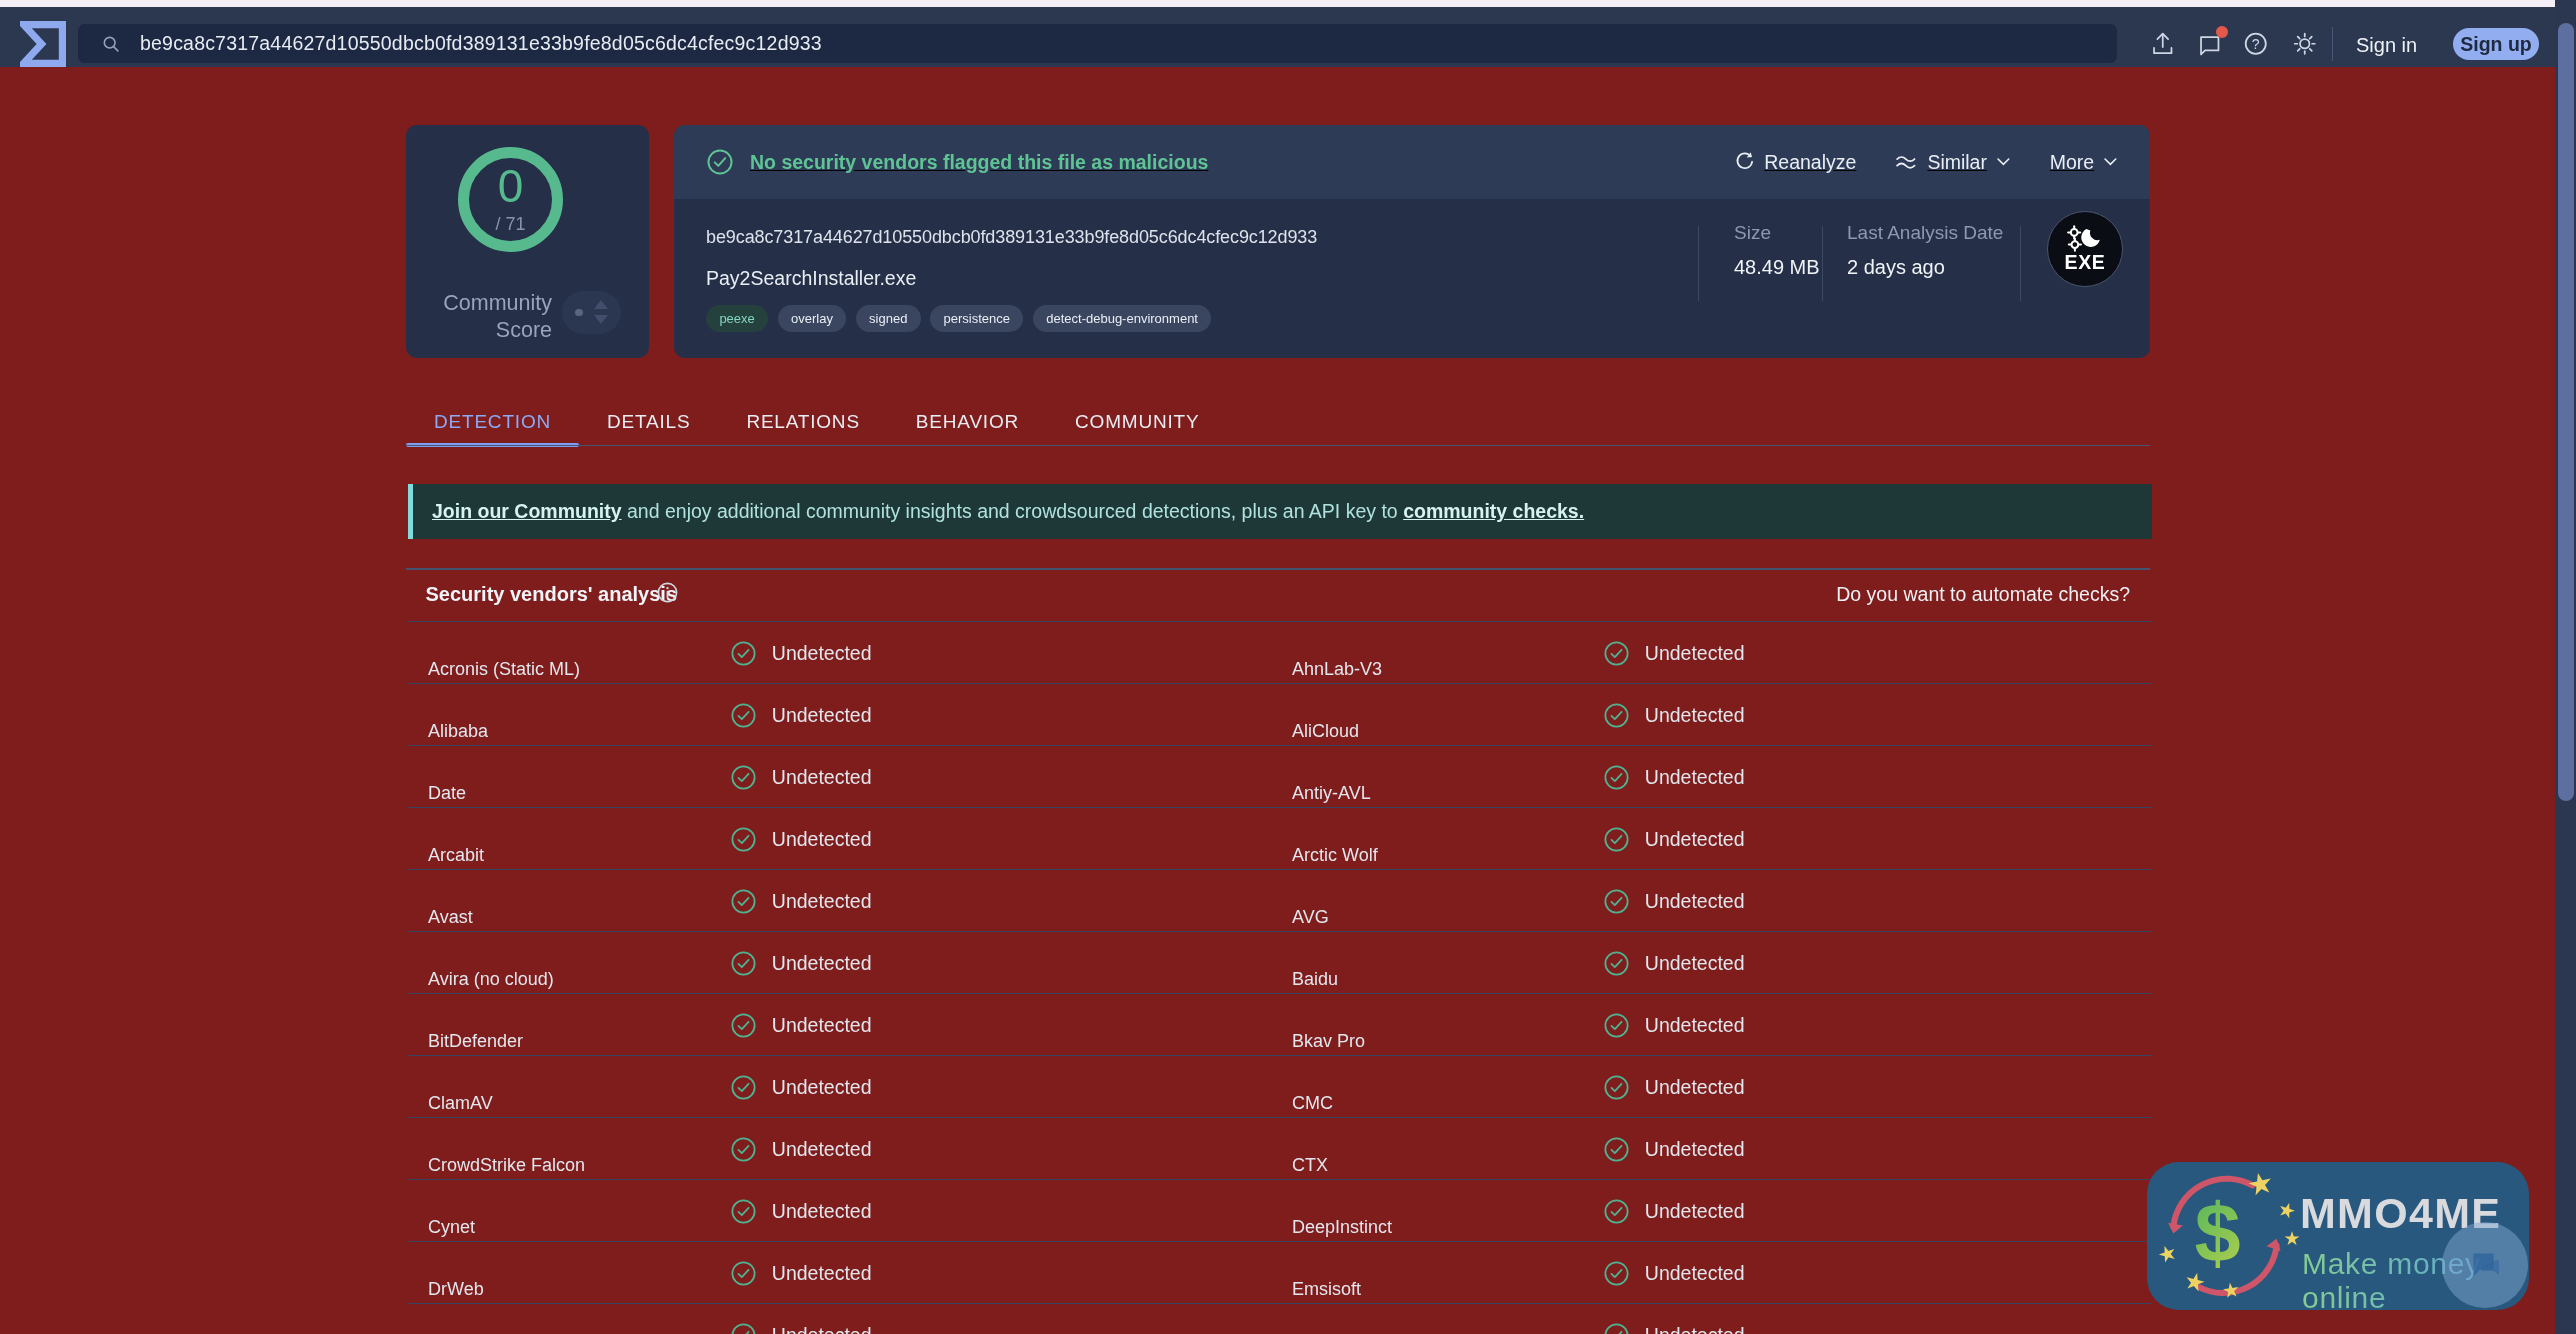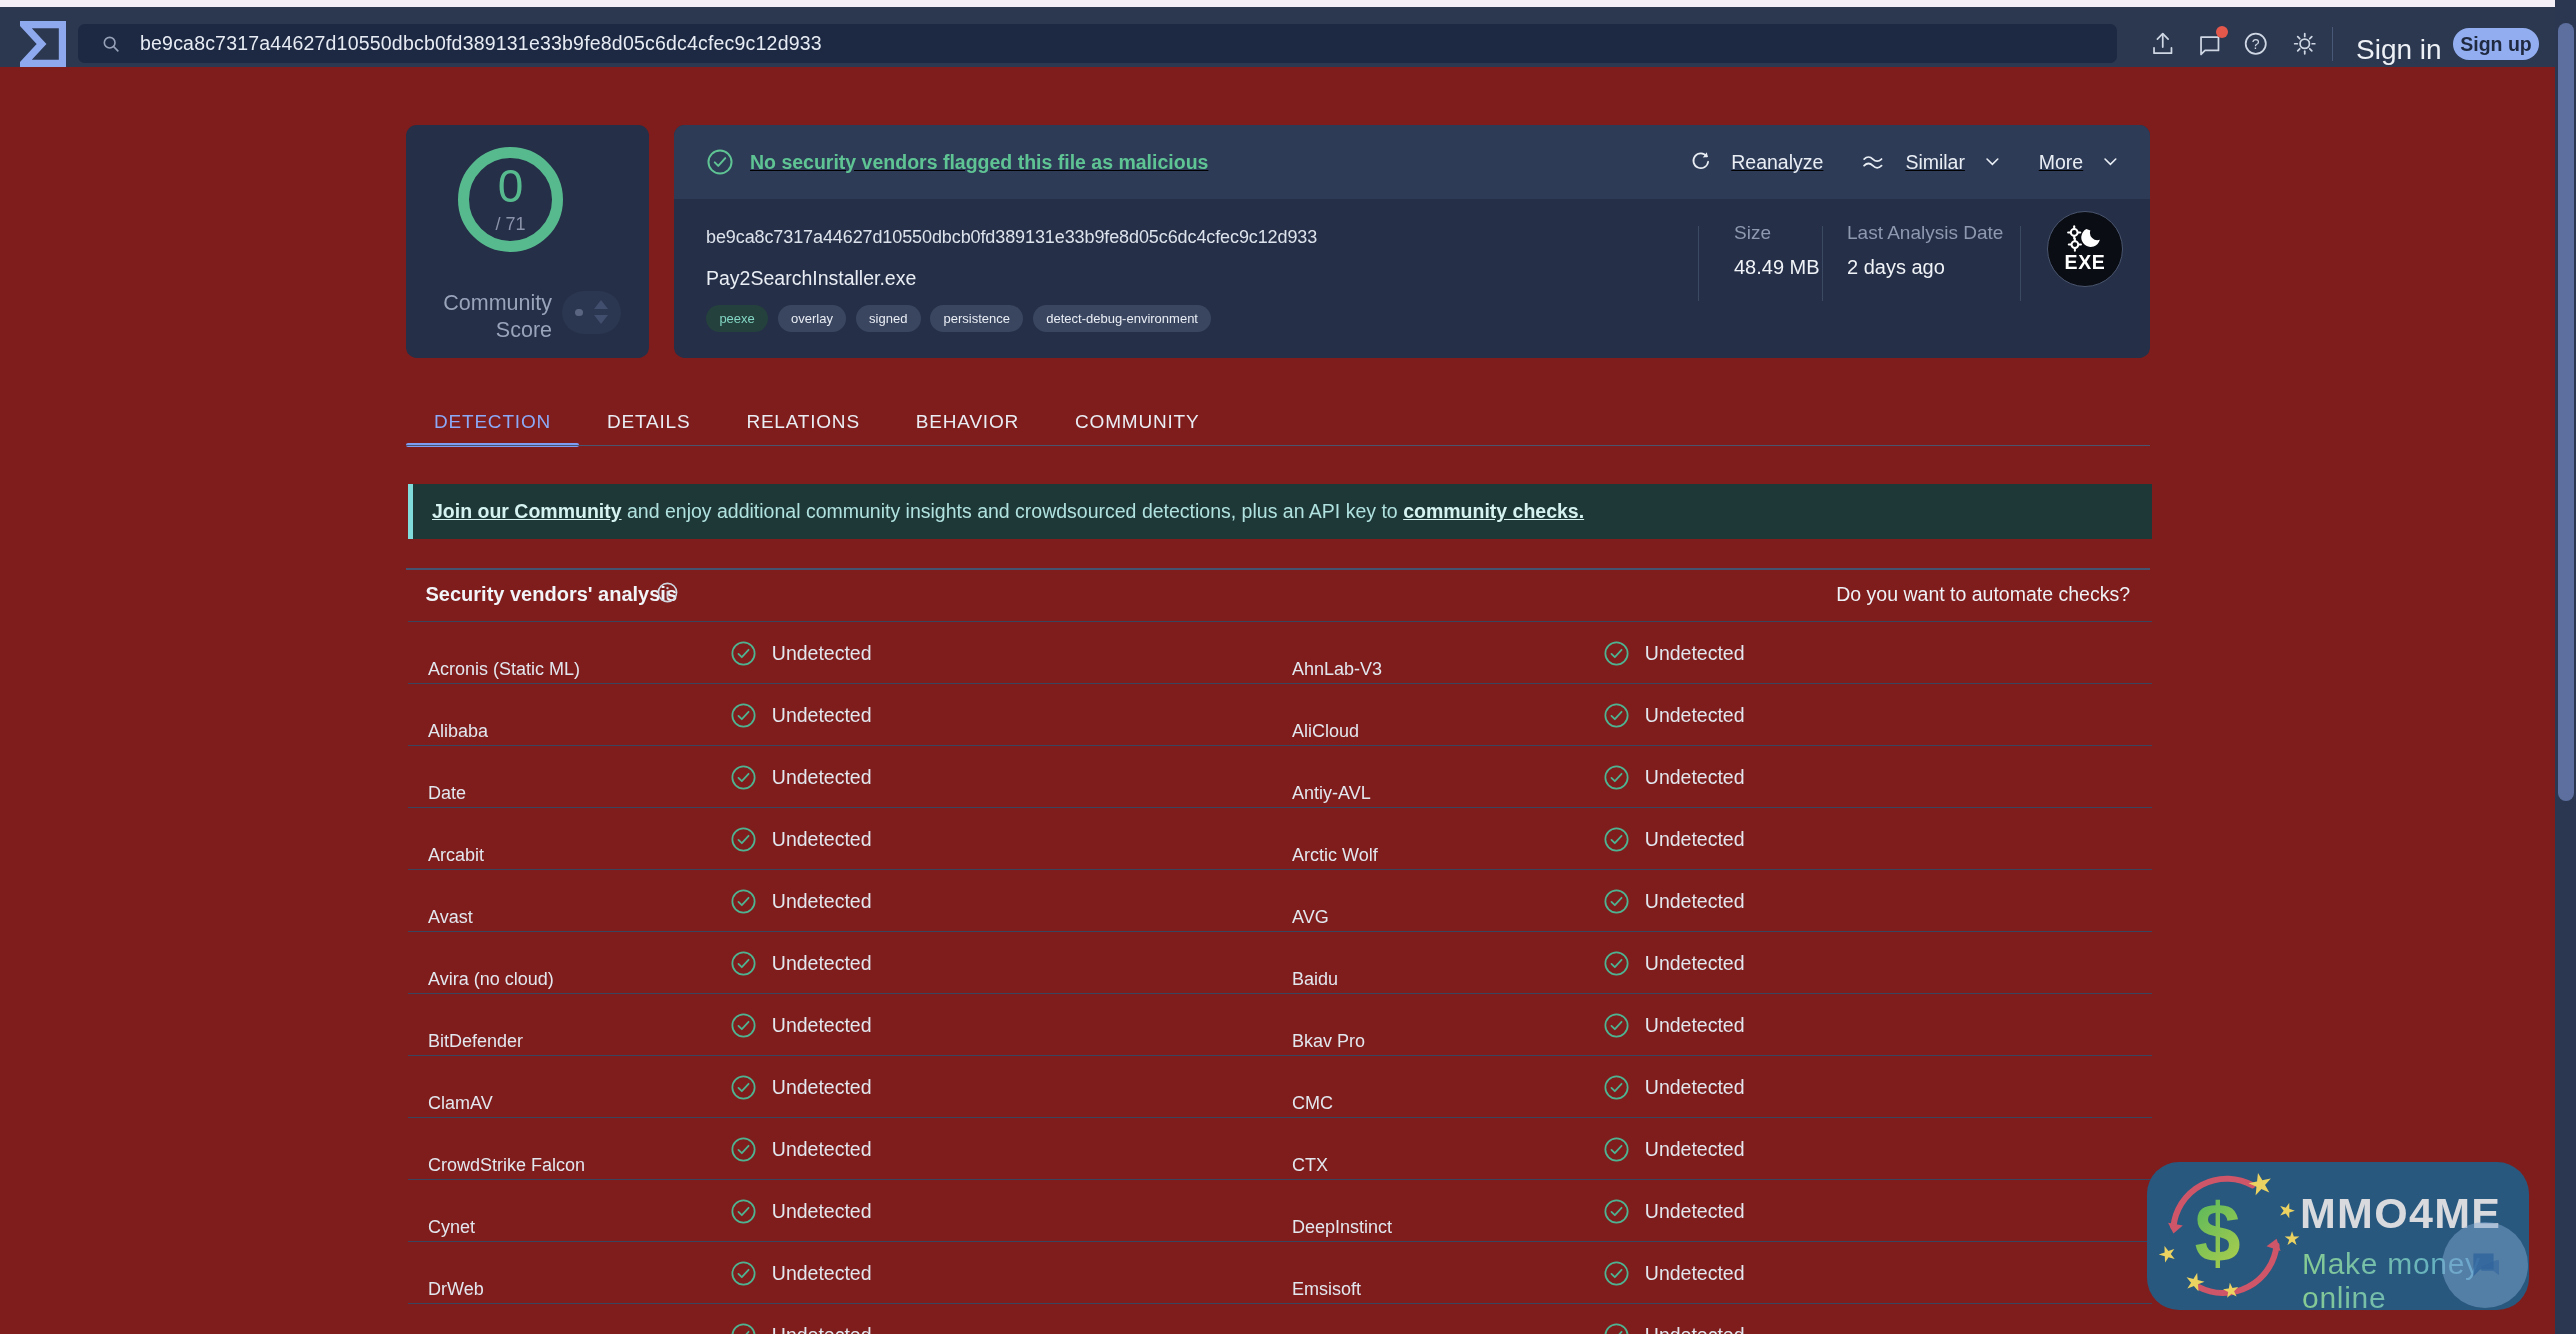--- a/index.html
+++ b/index.html
@@ -11,21 +11,21 @@
   .navbar{position:absolute;left:0;top:6.7px;width:2576px;height:60px;background:#2c3850;}
   .vt-logo{position:absolute;left:20px;top:14.8px;width:46px;height:46px;}
   .searchbar{position:absolute;left:78px;top:17.4px;width:2039px;height:39px;background:#1d2842;border-radius:6.7px;display:flex;align-items:center;padding-left:23px;}
   .searchbar .sicon{width:20px;height:20px;margin-right:19px;flex:0 0 auto;}
   .search-value{font-size:19.5px;color:#e7ecf4;letter-spacing:0.2px;white-space:nowrap;}
   .nav-ic{position:absolute;top:22px;width:29.5px;height:29.5px;}
   .nav-ic svg{width:29.5px;height:29.5px;}
   .ic-upload{left:2148px}.ic-comment{left:2195px}.ic-help{left:2241px}.ic-theme{left:2290px}
   .red-dot{position:absolute;left:2216px;top:19px;width:12px;height:12px;border-radius:50%;background:#e4584b;}
   .nav-divider{position:absolute;left:2332px;top:20px;width:1.3px;height:34px;background:#4a5877;}
-  .sign-in{position:absolute;left:2356px;top:27px;font-size:28px;color:#eef1f6;}
+  .sign-in{position:absolute;left:2356px;top:27px;font-size:20px;color:#eef1f6;}
   .sign-up{position:absolute;left:2453px;top:21.5px;width:86px;height:32px;border-radius:16px;background:#92aef0;color:#1f2940;font-size:19.5px;font-weight:bold;display:flex;align-items:center;justify-content:center;}
 
   
   .scroll-gutter{position:absolute;left:2555px;top:0;width:21.5px;height:1335px;background:#2b3750;}
   .scroll-thumb{position:absolute;left:2.7px;top:23px;width:16px;height:778px;border-radius:8px;background:#5d6f9e;}
 
   
   .score-card{position:absolute;left:406px;top:125px;width:243px;height:233px;border-radius:10.7px;background:#252f47;}
   .ring{position:absolute;left:52px;top:21.5px;width:105px;height:105px;border:11.4px solid #57ba8e;border-radius:50%;display:flex;flex-direction:column;align-items:center;justify-content:center;}
   .ring .score{font-size:46px;line-height:1;color:#57ba8e;}
@@ -36,21 +36,21 @@
   .tri{position:absolute;left:32px;width:0;height:0;border-left:7.4px solid transparent;border-right:7.4px solid transparent;}
   .tri-up{top:9.4px;border-bottom:9.4px solid #414e6d;}
   .tri-down{top:24px;border-top:9.4px solid #414e6d;}
 
   
   .header-card{position:absolute;left:674px;top:125px;width:1476px;height:233px;border-radius:10.7px;background:#252f47;}
   .flag-strip{position:absolute;left:0;top:0;width:100%;height:74px;background:#2e3b56;border-radius:10.7px 10.7px 0 0;display:flex;align-items:center;padding:0 32px;text-decoration:underline;}
   .flag-strip .chk{width:28px;height:28px;margin-right:16px;flex:0 0 auto;}
   .flag-text{font-size:19.5px;font-weight:bold;color:#5fc494;}
   .strip-actions{margin-left:auto;display:flex;gap:39px;align-items:center;}
-  .action{display:flex;align-items:center;gap:20px;font-size:19.5px;color:#e9eef5;cursor:pointer;}
+  .action{display:flex;align-items:center;gap:9px;font-size:19.5px;color:#e9eef5;cursor:pointer;}
   .action svg{display:block;}
   .hash{position:absolute;left:32px;top:102px;font-size:18px;letter-spacing:-0.1px;color:#dde3ec;white-space:nowrap;}
   .fname{position:absolute;left:32px;top:142px;font-size:19.5px;color:#e9edf4;}
   .tags{position:absolute;left:32px;top:180px;display:flex;gap:9.4px;}
   .tag{height:27px;padding:0 13.4px;border-radius:13.4px;background:#3a4660;color:#e9edf4;font-size:13px;line-height:27px;white-space:nowrap;}
   .tag.green{background:#24413e;color:#83d6c3;}
   .vdiv{position:absolute;top:101px;height:75px;width:1.3px;background:#3c4962;}
   .vd1{left:1024px}.vd2{left:1148px}.vd3{left:1346px}
   .meta{position:absolute;top:97px;}
   .meta .mlabel{font-size:19px;color:#8e99b0;}

